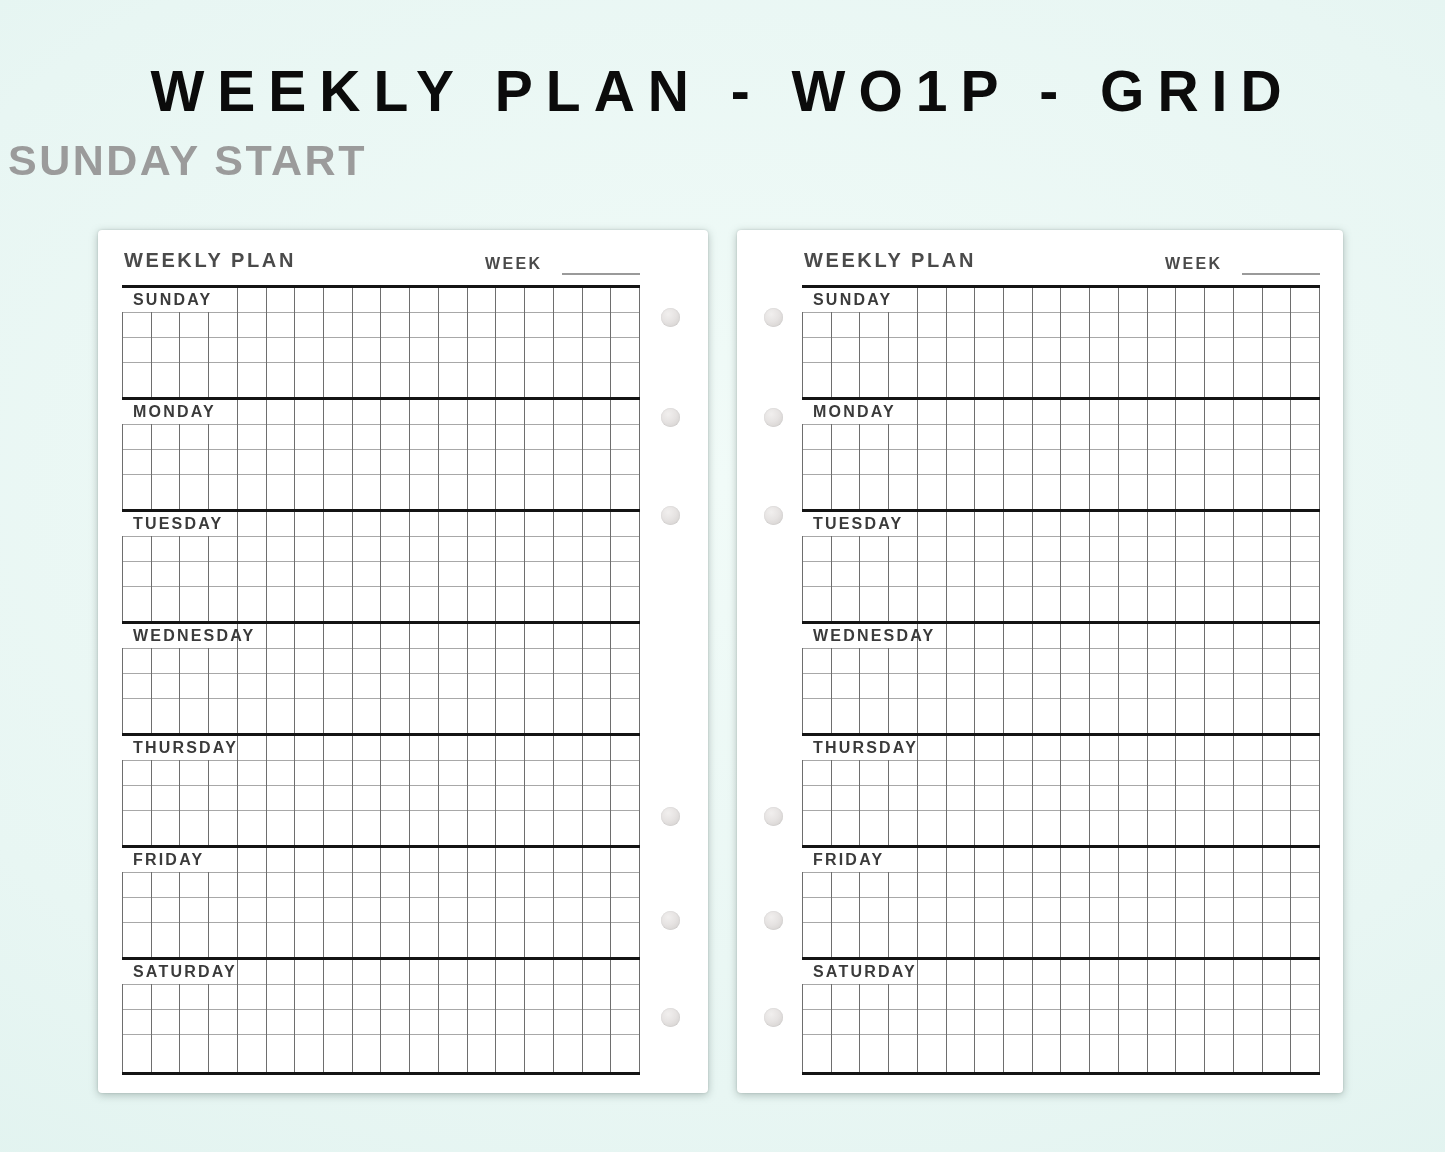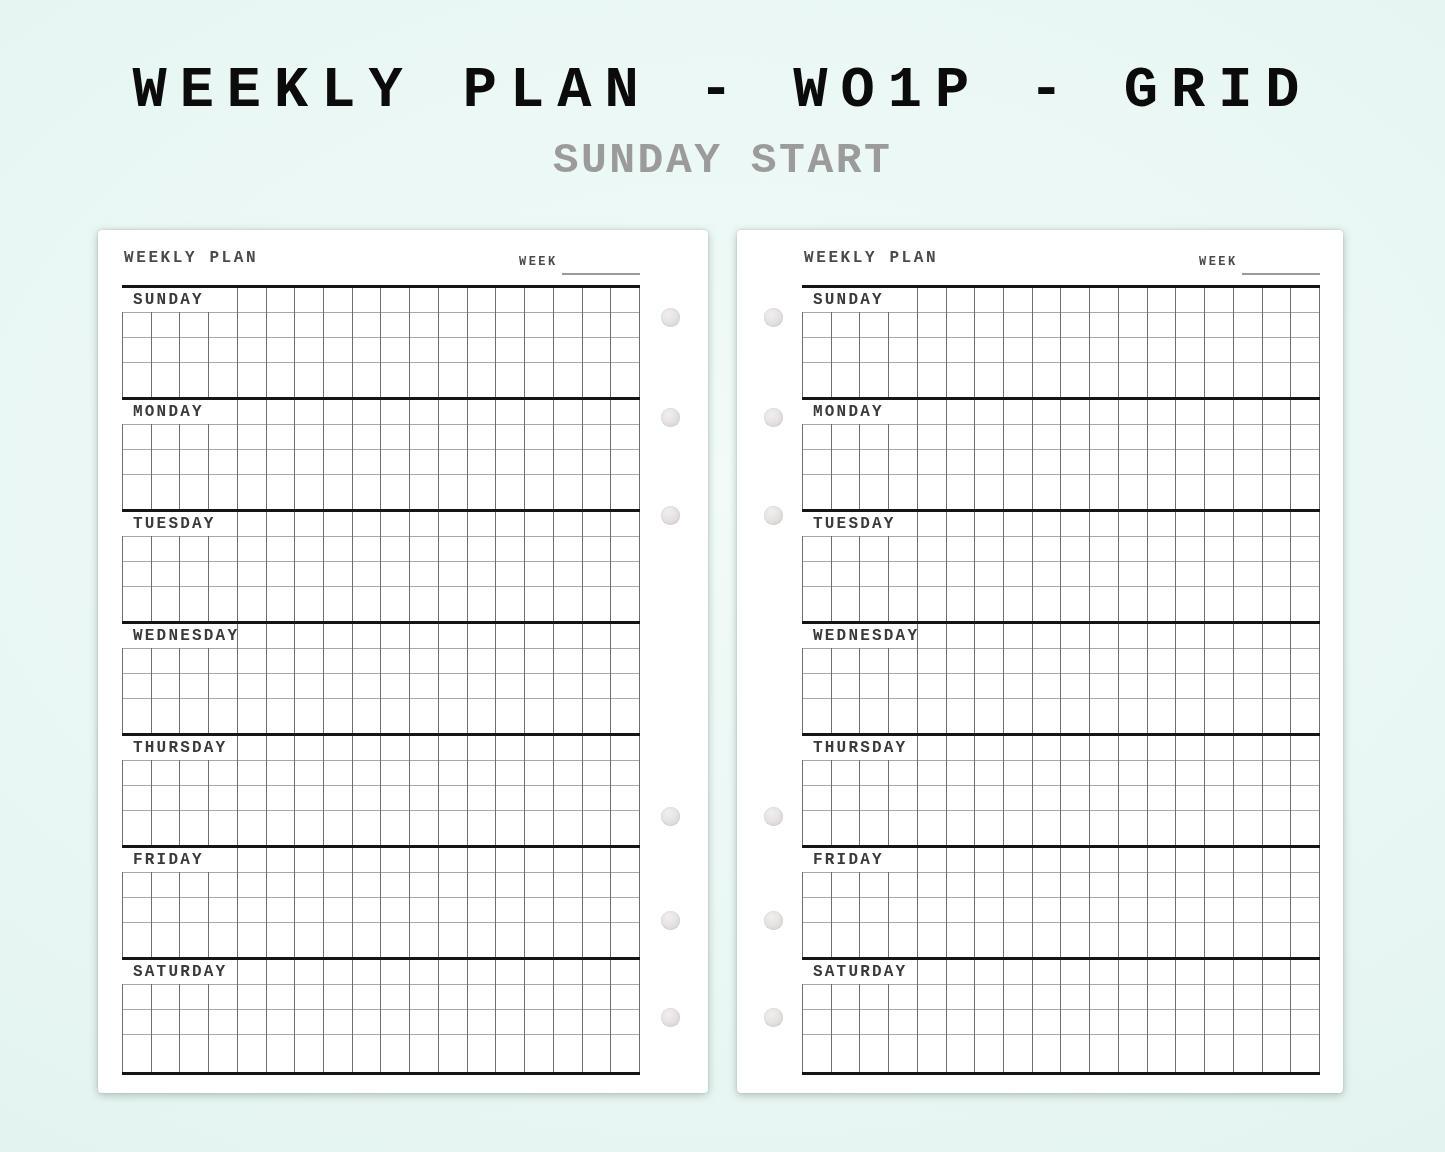--- a/index.html
+++ b/index.html
@@ -1,58 +1,58 @@
 <!DOCTYPE html>
 <html><head>
 <meta charset="utf-8">
 <style>
-  * { margin:0; padding:0; box-sizing:content-box;font-family:Liberation Mono, monospace; }
+  * { margin:0; padding:0; box-sizing:content-box; }
   html,body { width:1445px; height:1152px; }
   body { font-family:"Liberation Sans", sans-serif; }
 
   .canvas {
     position:relative; width:1445px; height:1152px; overflow:hidden;
     background: radial-gradient(ellipse 130% 110% at 50% 42%,
                 #f1fbf8 0%, #e8f6f3 48%, #ddf1ed 82%, #d3ebe7 100%);
   }
 
   .poster-title {
     padding-top:62px; text-align:center;
     font-size:57px; font-weight:bold; letter-spacing:13px;
     color:#0b0b0b; line-height:1.05; white-space:nowrap;
   }
   .poster-subtitle {
-    margin-top:17px; text-align:center;
+    margin-top:17px; 
     font-size:43px; font-weight:bold; letter-spacing:2.5px;
-    color:#9b9b9b; line-height:1; white-space:nowrap;
+    color:#9b9b9b; line-height:1; white-space:nowrap;margin-left:8px;
   }
 
   .pages { position:absolute; left:98px; top:230px; display:flex; gap:29px; }
 
   .page {
     position:relative; height:863px; background:#ffffff;
     border-radius:4px;
     box-shadow:0 2px 9px rgba(84,104,100,0.40), 0 0 2px rgba(84,104,100,0.25);
   }
   .page--left  { width:610px; }
   .page--right { width:606px; }
 
   .page-content { position:absolute; top:0; width:517.5px; }
   .page--left  .page-content { left:24px; }
   .page--right .page-content { left:65px; }
 
   .page-header { position:relative; height:55px; }
   .page-header-title {
     position:absolute; left:2px; top:19px;
-    font-size:16px; font-weight:bold; letter-spacing:2.6px;
+    font-size:20px; font-weight:bold; letter-spacing:2.6px;
     color:#4a4a4a; white-space:nowrap;
   }
   .week-label {
-    position:absolute; right:82px; top:25px;
-    font-size:12px; font-weight:bold; letter-spacing:2.4px; color:#4a4a4a;
+    position:absolute; right:97px; top:25px;
+    font-size:16px; font-weight:bold; letter-spacing:2.4px; color:#4a4a4a;
   }
   .week-line {
     position:absolute; right:0; top:43px; width:78px; height:0;
     border-top:2px solid #9a9a9a;
   }
 
   .day-sections { position:relative; }
   .day-section {
     position:relative; height:109px;
     border-top:3px solid #141414;

